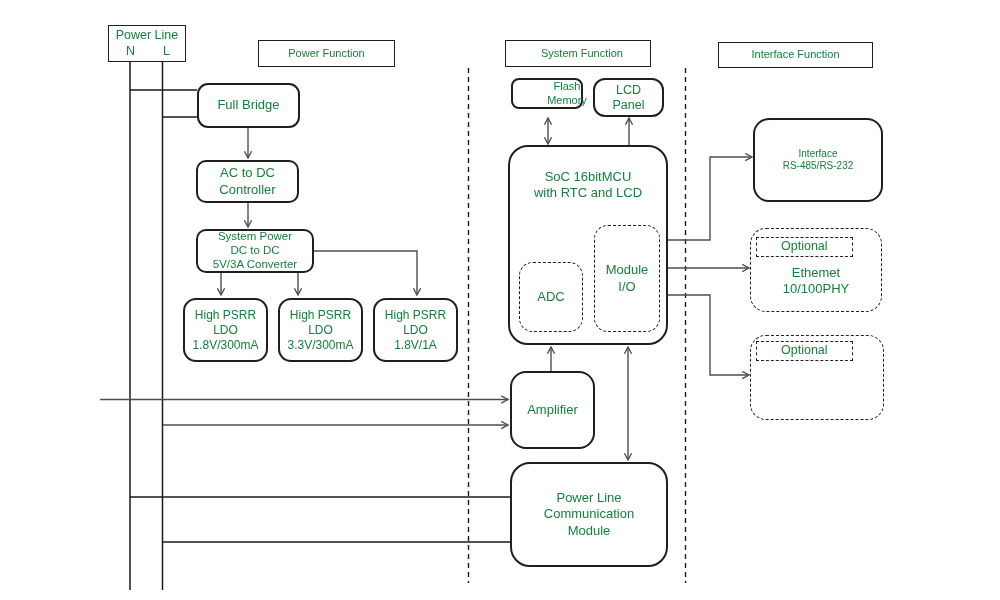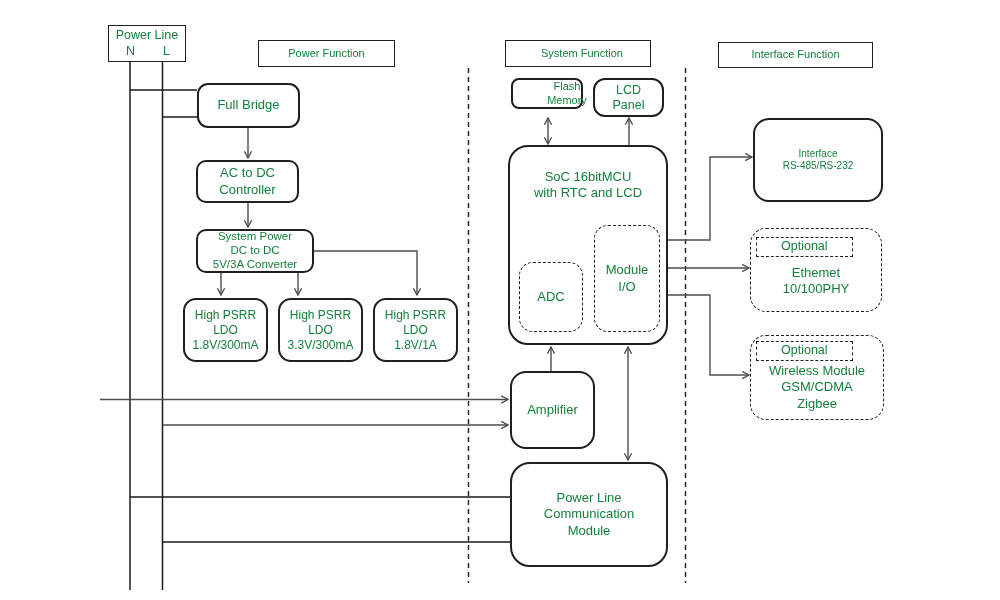--- a/index.html
+++ b/index.html
@@ -118,18 +118,15 @@
 RS-485/RS-232</div>
 
   <div class="box dash" style="left:750px;top:228px;width:132px;height:84px;border-radius:16px;padding-top:22px;">
     <div class="opt-tag">Optional</div>
     <span>Ethemet
 10/100PHY</span>
   </div>
 
   <div class="box dash" style="left:750px;top:335px;width:134px;height:85px;border-radius:16px;padding-top:20px;">
     <div class="opt-tag" style="top:5px;">Optional</div>
-    <span>Wireless Module
-GSM/CDMA
-Zigbee</span>
   </div>
 
 </div>
 
 </body></html>

